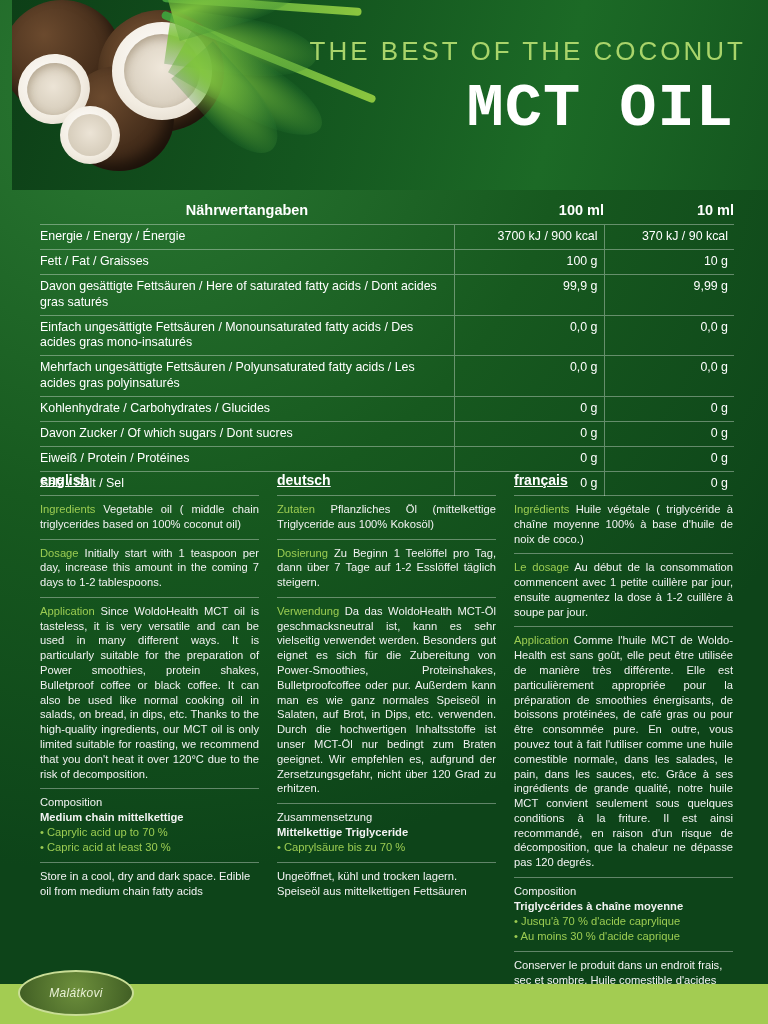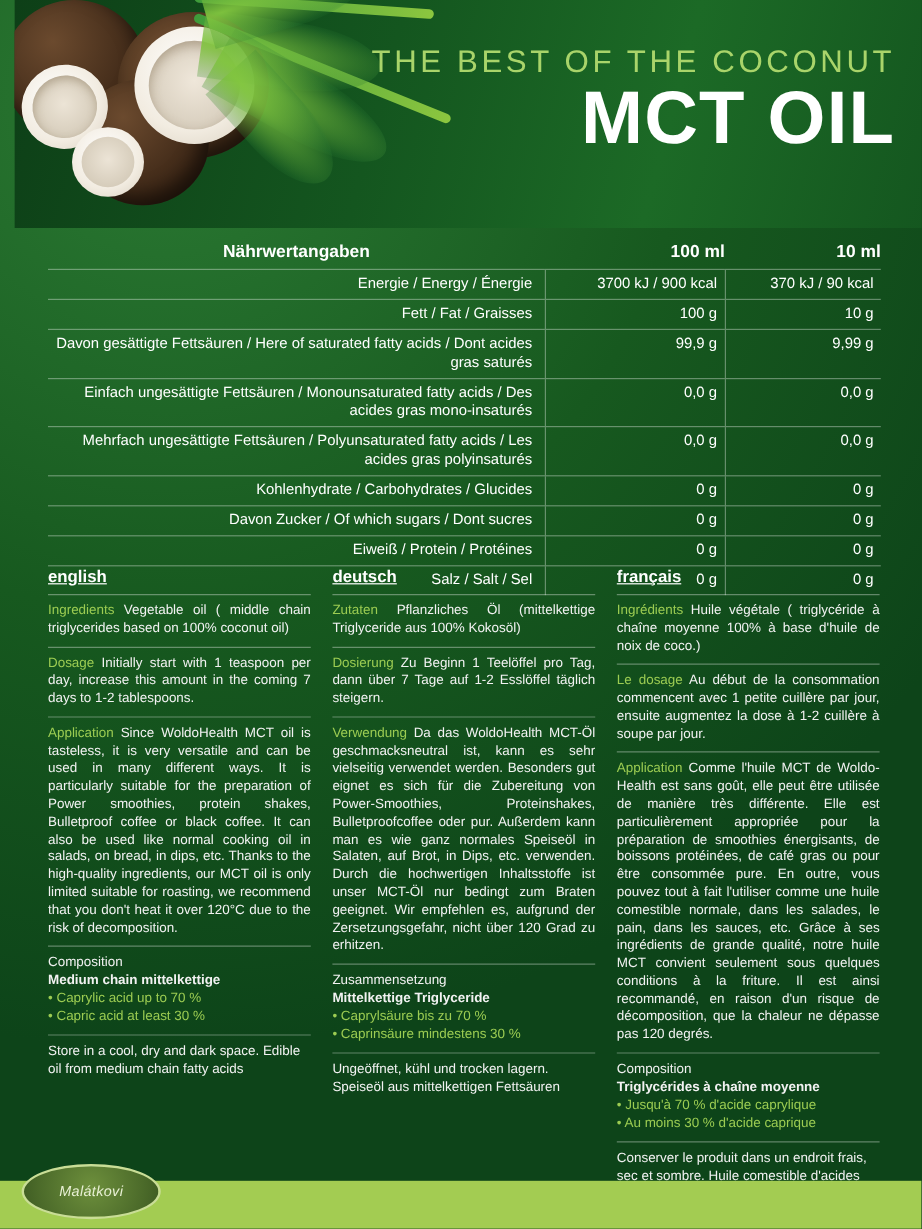--- a/index.html
+++ b/index.html
@@ -75,31 +75,31 @@
   }
   .hero-title {
     position:absolute; right: 34px; top: 36px; text-align: right;
   }
   .hero-sub {
     font-size: 26px; letter-spacing: 3px; color: #a9d46a; font-weight: 400;
     margin: 0 0 2px 0;
   }
   .hero-main {
     font-size: 62px; font-weight: 700; letter-spacing: 1px; color: #ffffff;
-    margin: 0; line-height: 0.98;
+    margin: 12px; line-height: 0.98; font-family: Liberation Mono, monospace;
   }
 
   
   .nutri { position: absolute; left: 40px; top: 198px; width: 694px; }
   .nutri table { width: 100%; border-collapse: collapse; }
   .nutri th, .nutri td { padding: 4px 0 4px 0; vertical-align: top; }
   .nutri thead th { font-size: 14.5px; font-weight: 700; color:#fff; padding-bottom: 6px; }
   .nutri thead th.c { text-align: right; }
   .nutri tbody tr { border-top: 1px solid rgba(255,255,255,.35); }
-  .nutri tbody td { font-size: 12.4px; color:#fff; line-height: 1.28; text-align: right; }
+  .nutri tbody td { font-size: 12.4px; color:#fff; line-height: 1.28; }
   .nutri td.lbl { padding-right: 10px; }
   .nutri td.v { text-align: right; width: 150px; padding-right: 6px;
                 border-left: 1px solid rgba(255,255,255,.35); }
   .nutri td.v2 { text-align: right; width: 130px; padding-right: 6px;
                  border-left: 1px solid rgba(255,255,255,.35); }
   .lime { color: #9ccc52; }
 
   
   .cols { position: absolute; left: 40px; top: 472px; width: 694px;
           display: flex; gap: 18px; }
@@ -256,21 +256,20 @@
         <p><span class="term">Dosierung</span><span> Zu Beginn 1 Teelöffel pro Tag, dann über 7 Tage auf 1-2 Esslöffel täglich steigern.</span></p>
       </div>
       <div class="blk">
         <p><span class="term">Verwendung</span><span> Da das WoldoHealth MCT-Öl geschmacksneutral ist, kann es sehr vielseitig verwendet werden. Besonders gut eignet es sich für die Zubereitung von Power-Smoothies, Proteinshakes, Bulletproofcoffee oder pur. Außerdem kann man es wie ganz normales Speiseöl in Salaten, auf Brot, in Dips, etc. verwenden. Durch die hochwertigen Inhaltsstoffe ist unser MCT-Öl nur bedingt zum Braten geeignet. Wir empfehlen es, aufgrund der Zersetzungsgefahr, nicht über 120 Grad zu erhitzen.</span></p>
       </div>
       <div class="blk">
         <p class="comp-head">Zusammensetzung</p>
         <p class="comp-sub">Mittelkettige Triglyceride</p>
         <ul class="comp-list">
             <li>Caprylsäure bis zu 70 %</li>
-            <li>Caprinsäure mindestens 30 %</li>
           </ul>
       </div>
       <div class="blk foot-note">
         <p>Ungeöffnet, kühl und trocken lagern. Speiseöl aus mittelkettigen Fettsäuren</p>
       </div>
     </div>
 
     <div class="col">
       <h3>français</h3>
       <div class="blk">

